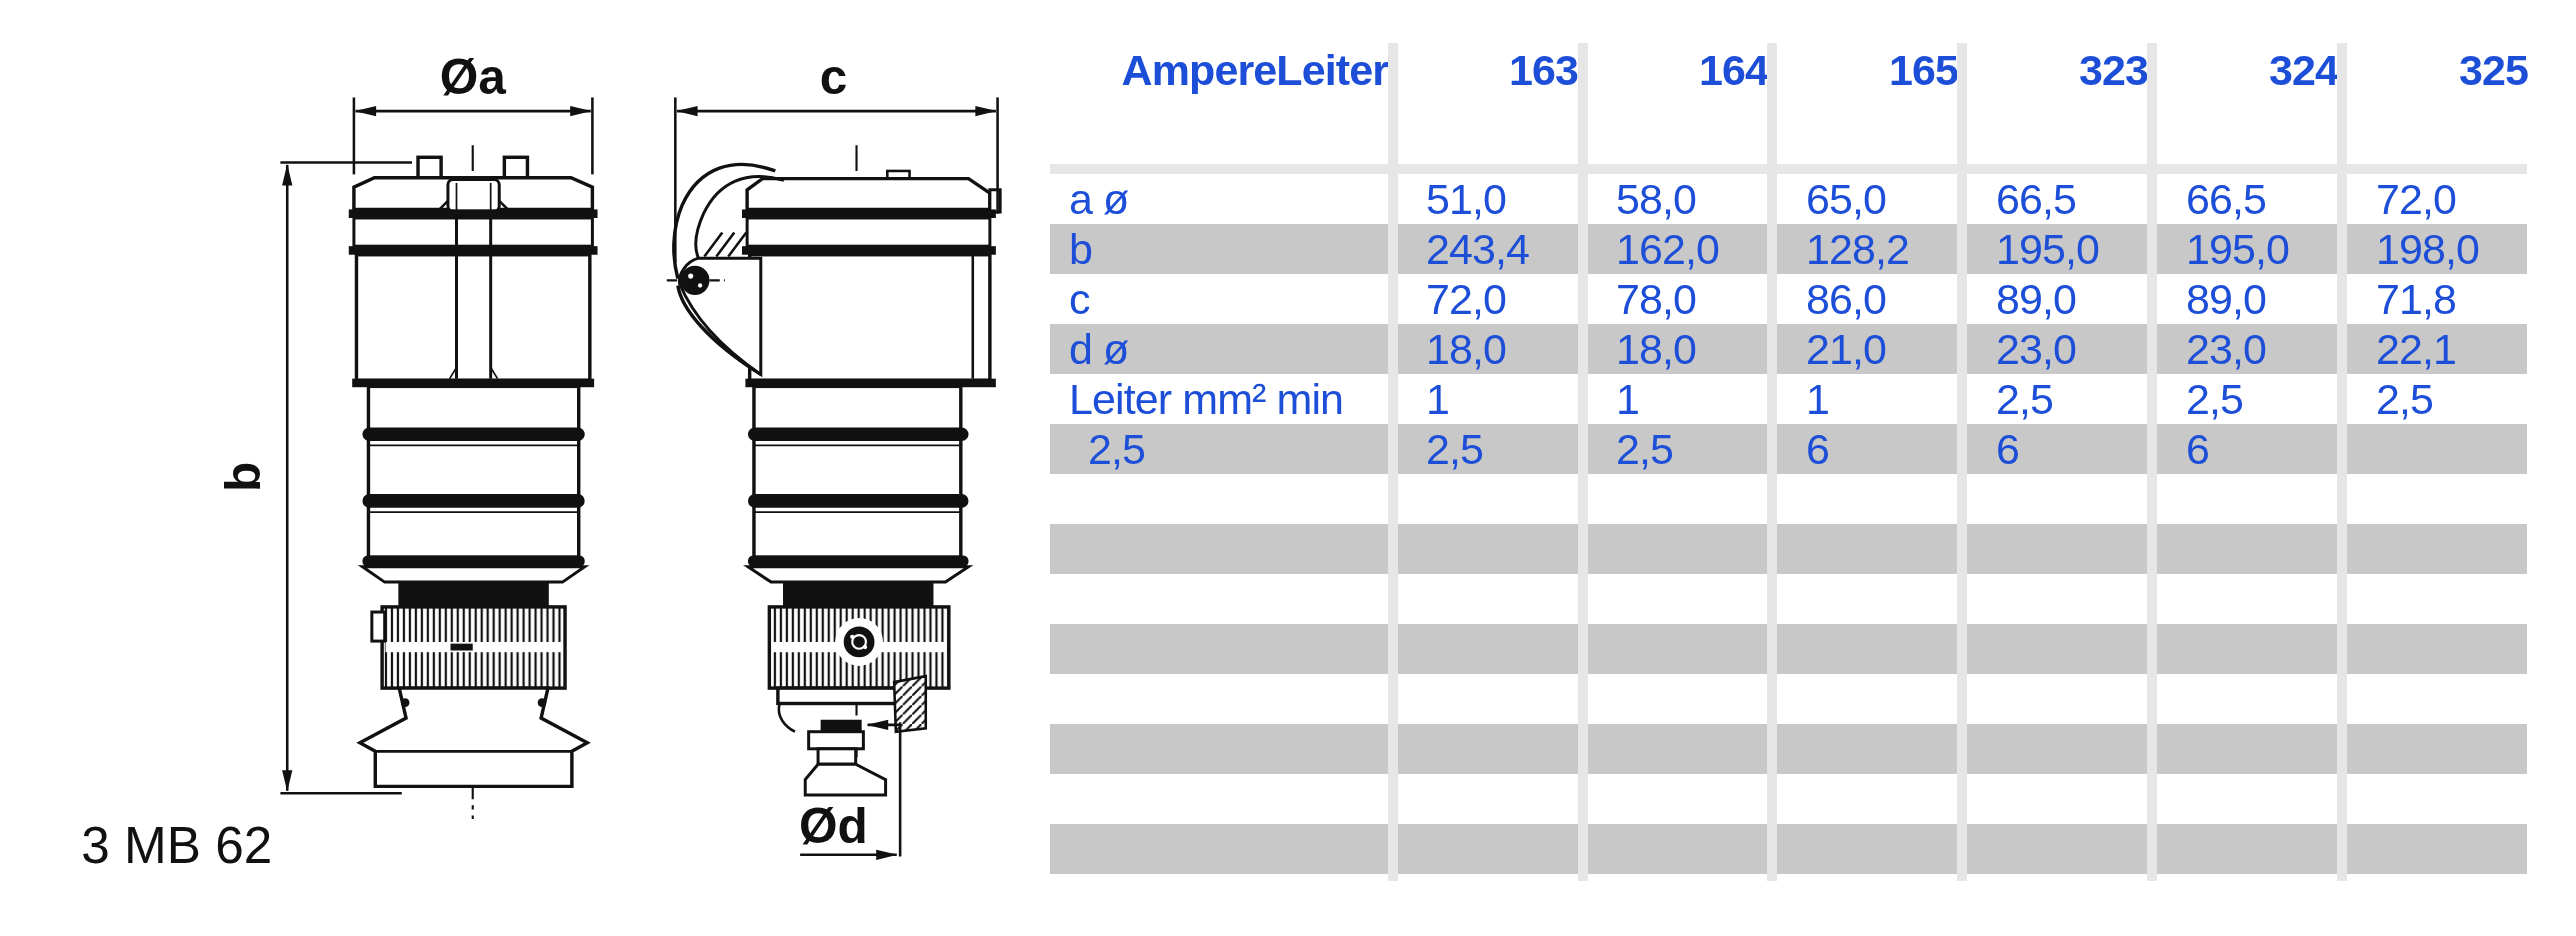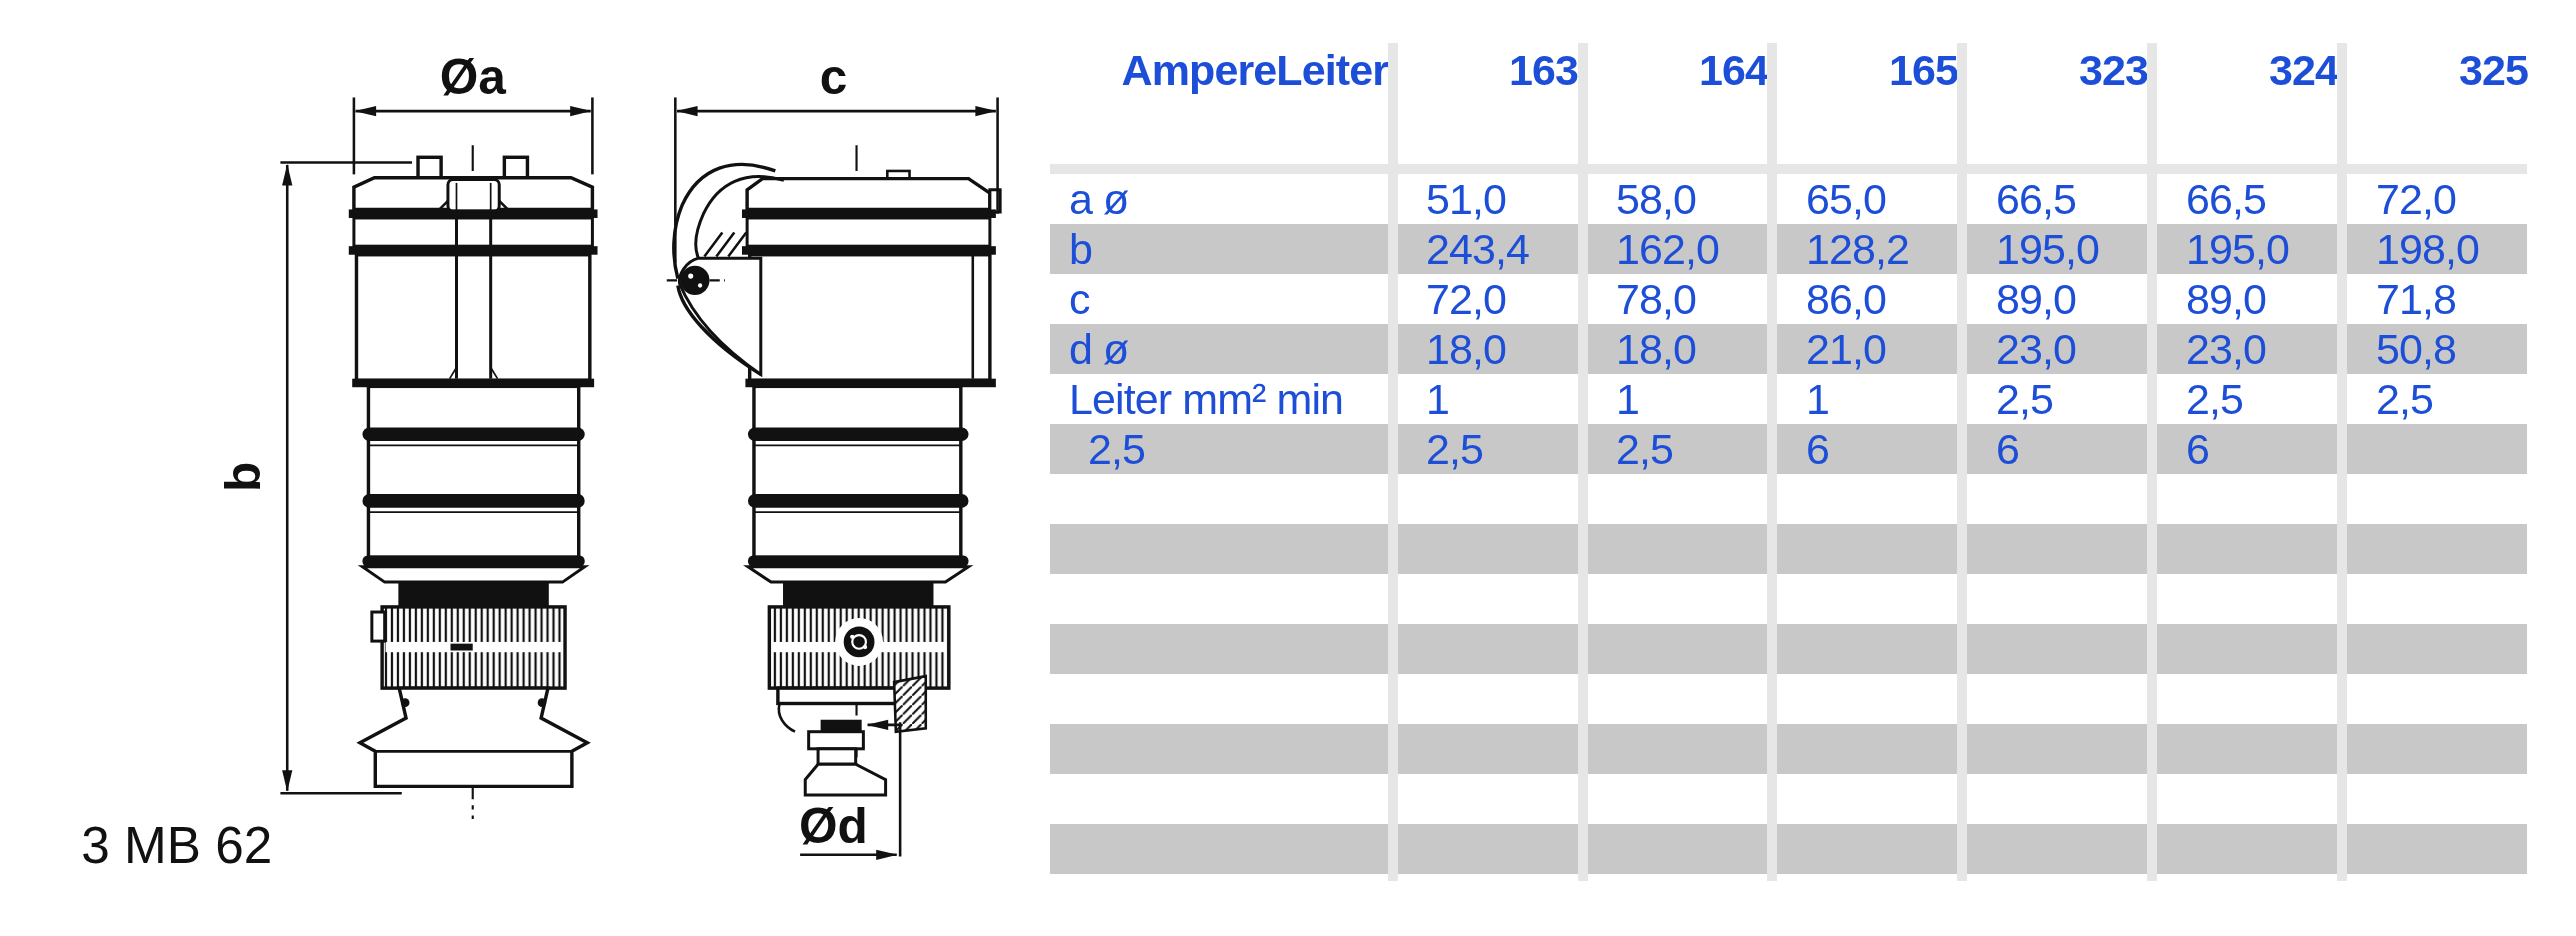--- a/index.html
+++ b/index.html
@@ -245,21 +245,21 @@
       <div class="td">89,0</div>
       <div class="td">71,8</div>
     </div>
     <div class="tr gray">
       <div class="td lab">d ø</div>
       <div class="td">18,0</div>
       <div class="td">18,0</div>
       <div class="td">21,0</div>
       <div class="td">23,0</div>
       <div class="td">23,0</div>
-      <div class="td">50,8</div>
+      <div class="td">22,1</div>
     </div>
     <div class="tr">
       <div class="td lab">Leiter mm² min</div>
       <div class="td">1</div>
       <div class="td">1</div>
       <div class="td">1</div>
       <div class="td">2,5</div>
       <div class="td">2,5</div>
       <div class="td">2,5</div>
     </div>

